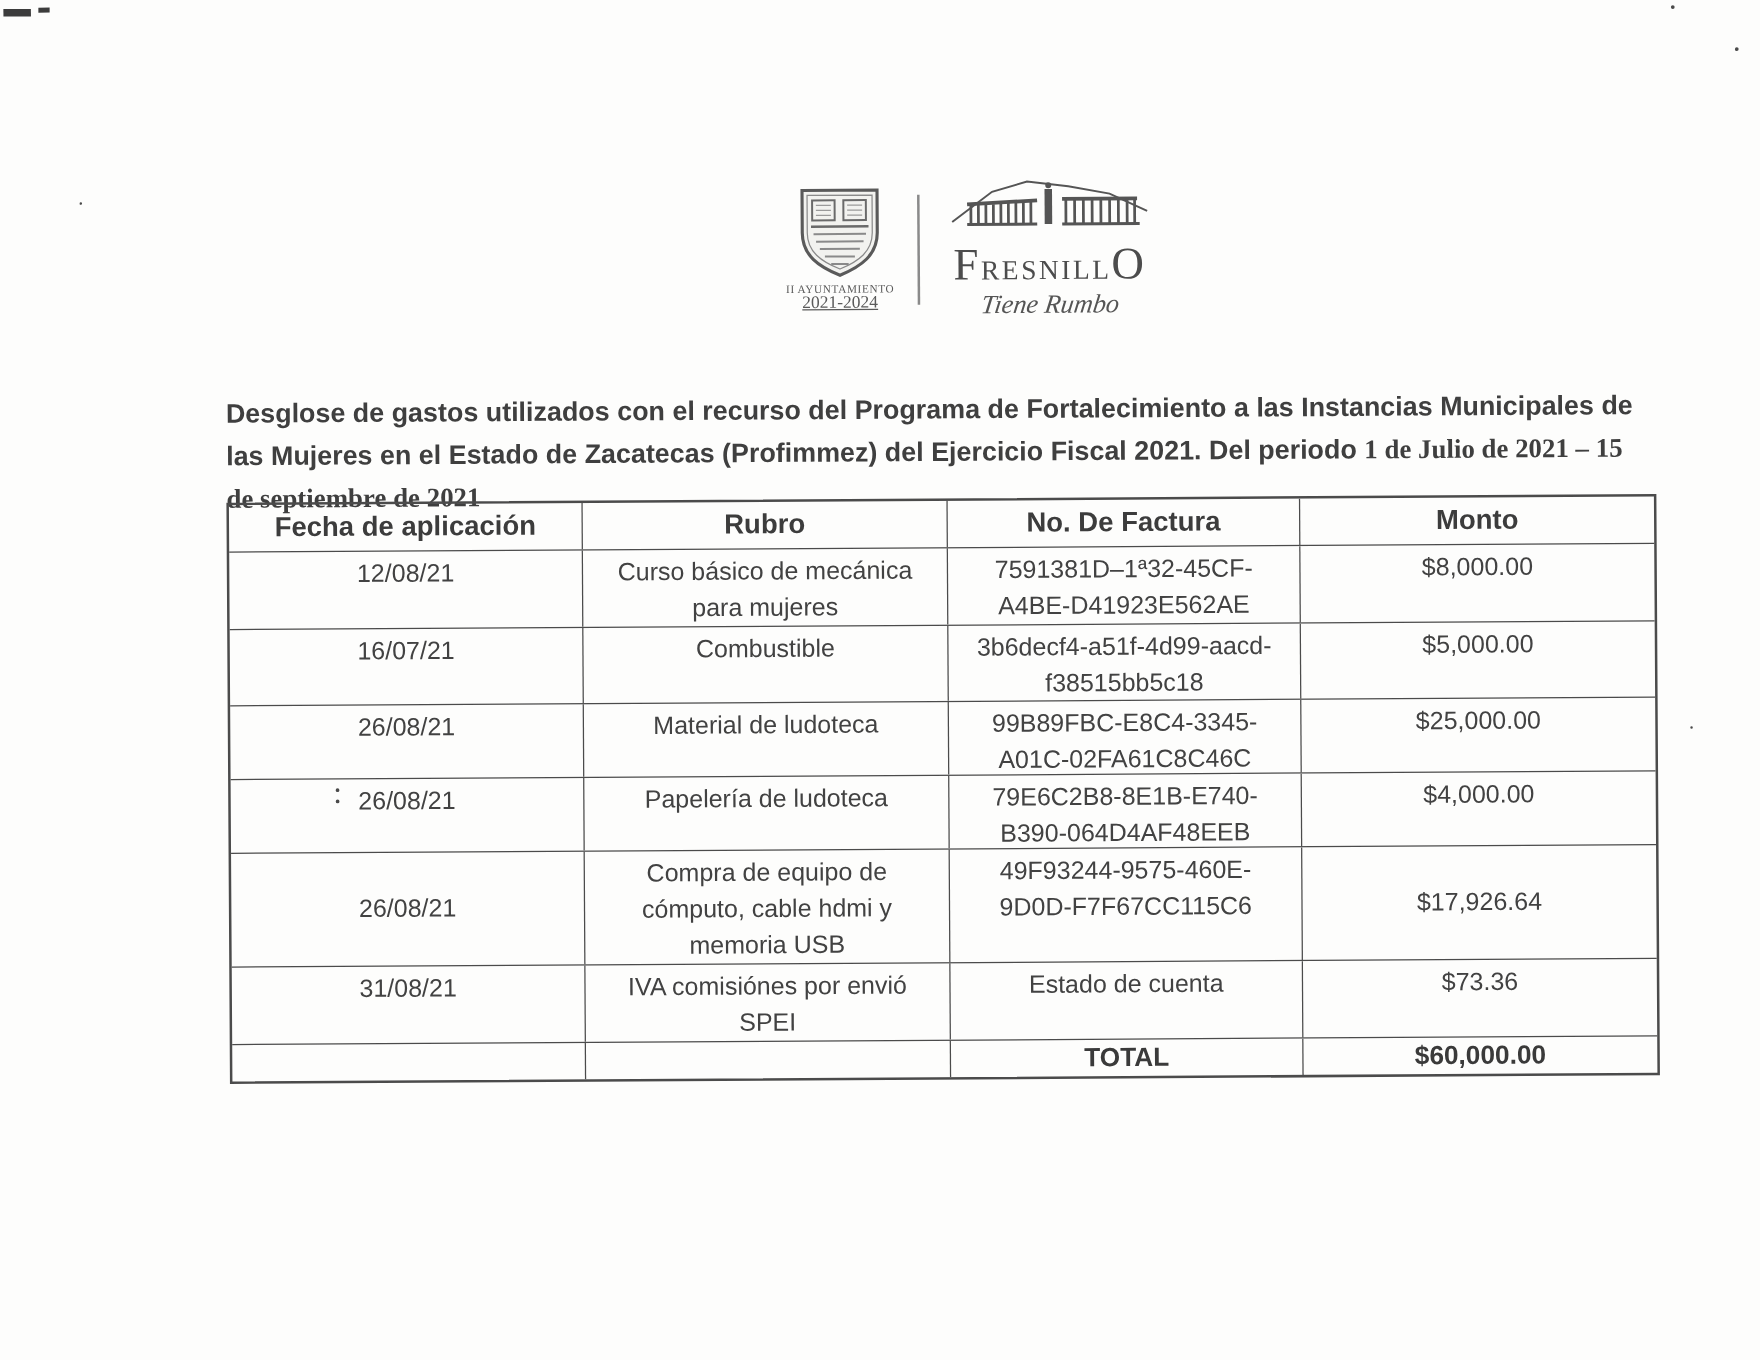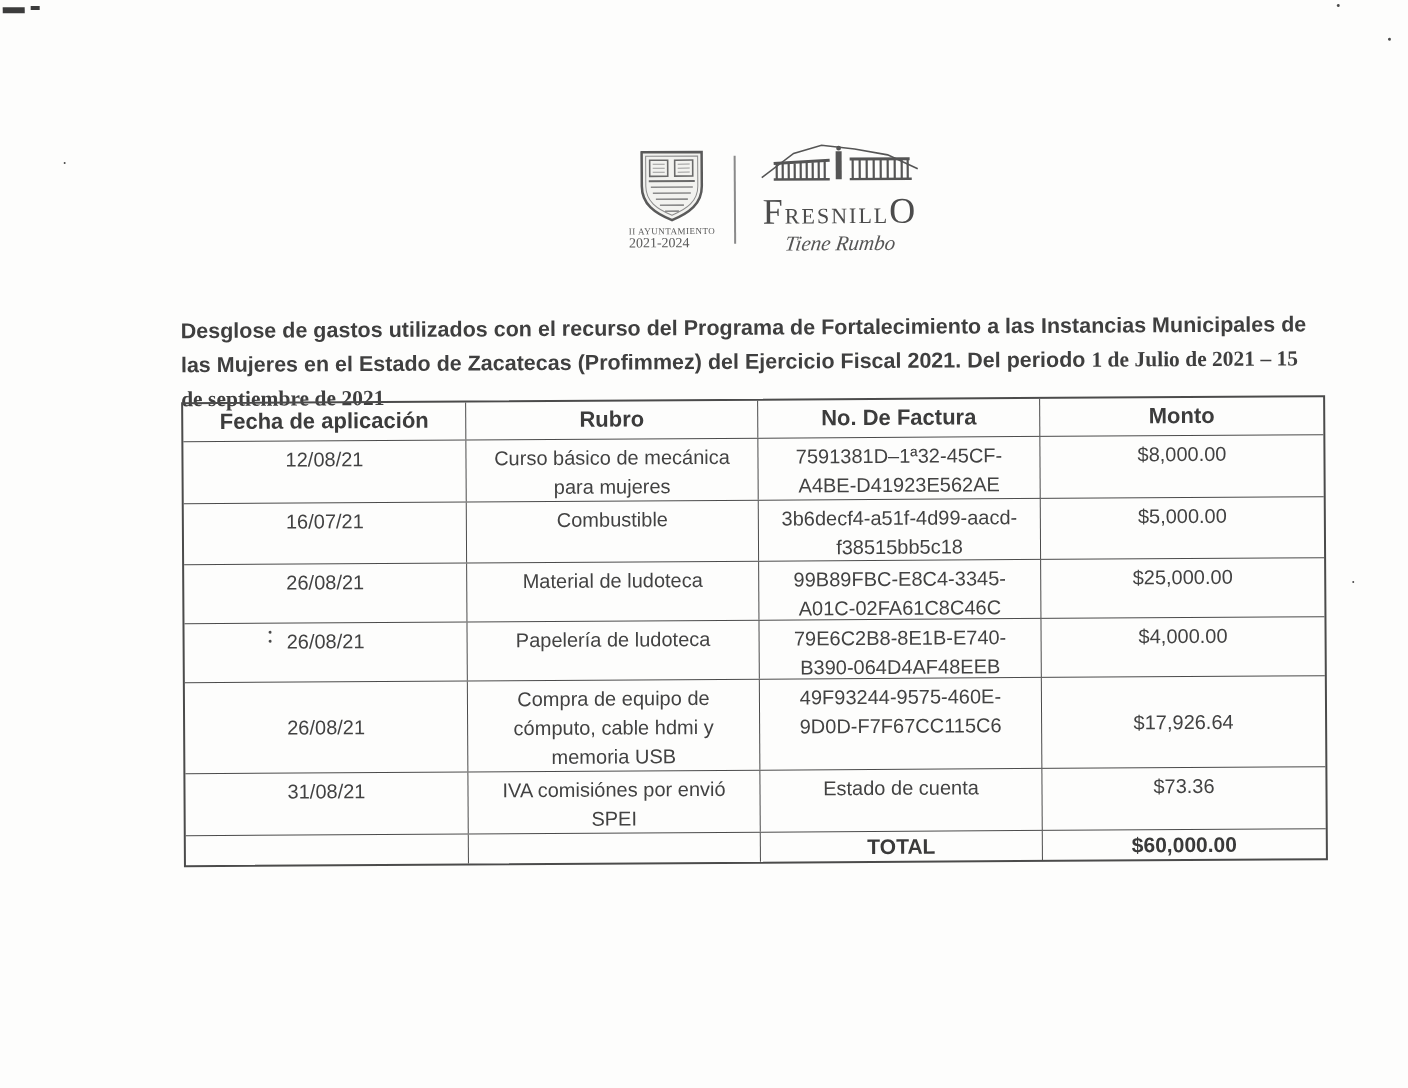--- a/index.html
+++ b/index.html
@@ -13,23 +13,23 @@
     position:absolute;inset:0;
     transform:rotate(-0.35deg);
     transform-origin:50% 50%;
   }
   
   .logo-row{
     position:absolute;top:142px;left:626px;
     display:flex;align-items:center;gap:14px;
   }
   .crest-col{width:96px;display:flex;flex-direction:column;align-items:center;}
-  .crest-caption{font-family:"Liberation Serif",serif;color:#5a5a5a;text-align:left;line-height:1.05;margin-top:3px;}
+  .crest-caption{font-family:"Liberation Serif",serif;color:#5a5a5a;text-align:center;line-height:1.05;margin-top:3px;}
   .crest-caption .cap1{font-size:9px;letter-spacing:.5px;display:block;}
-  .crest-caption .cap2{font-size:14px;display:block;}
+  .crest-caption .cap2{font-size:14px;display:block;text-decoration:underline;}
   .logo-divider{width:2px;height:88px;background:#8a8a8a;}
   .wordmark-col{display:flex;flex-direction:column;align-items:center;width:180px;}
   .wordmark-text{
     font-family:"Liberation Serif",serif;color:#4c4c4c;
     letter-spacing:2px;line-height:1;margin-top:2px;white-space:nowrap;
   }
   .wordmark-text .big{font-size:36px;}
   .wordmark-text .mid{font-size:22px;}
   .tagline{
     font-family:"Liberation Serif",serif;font-style:italic;

